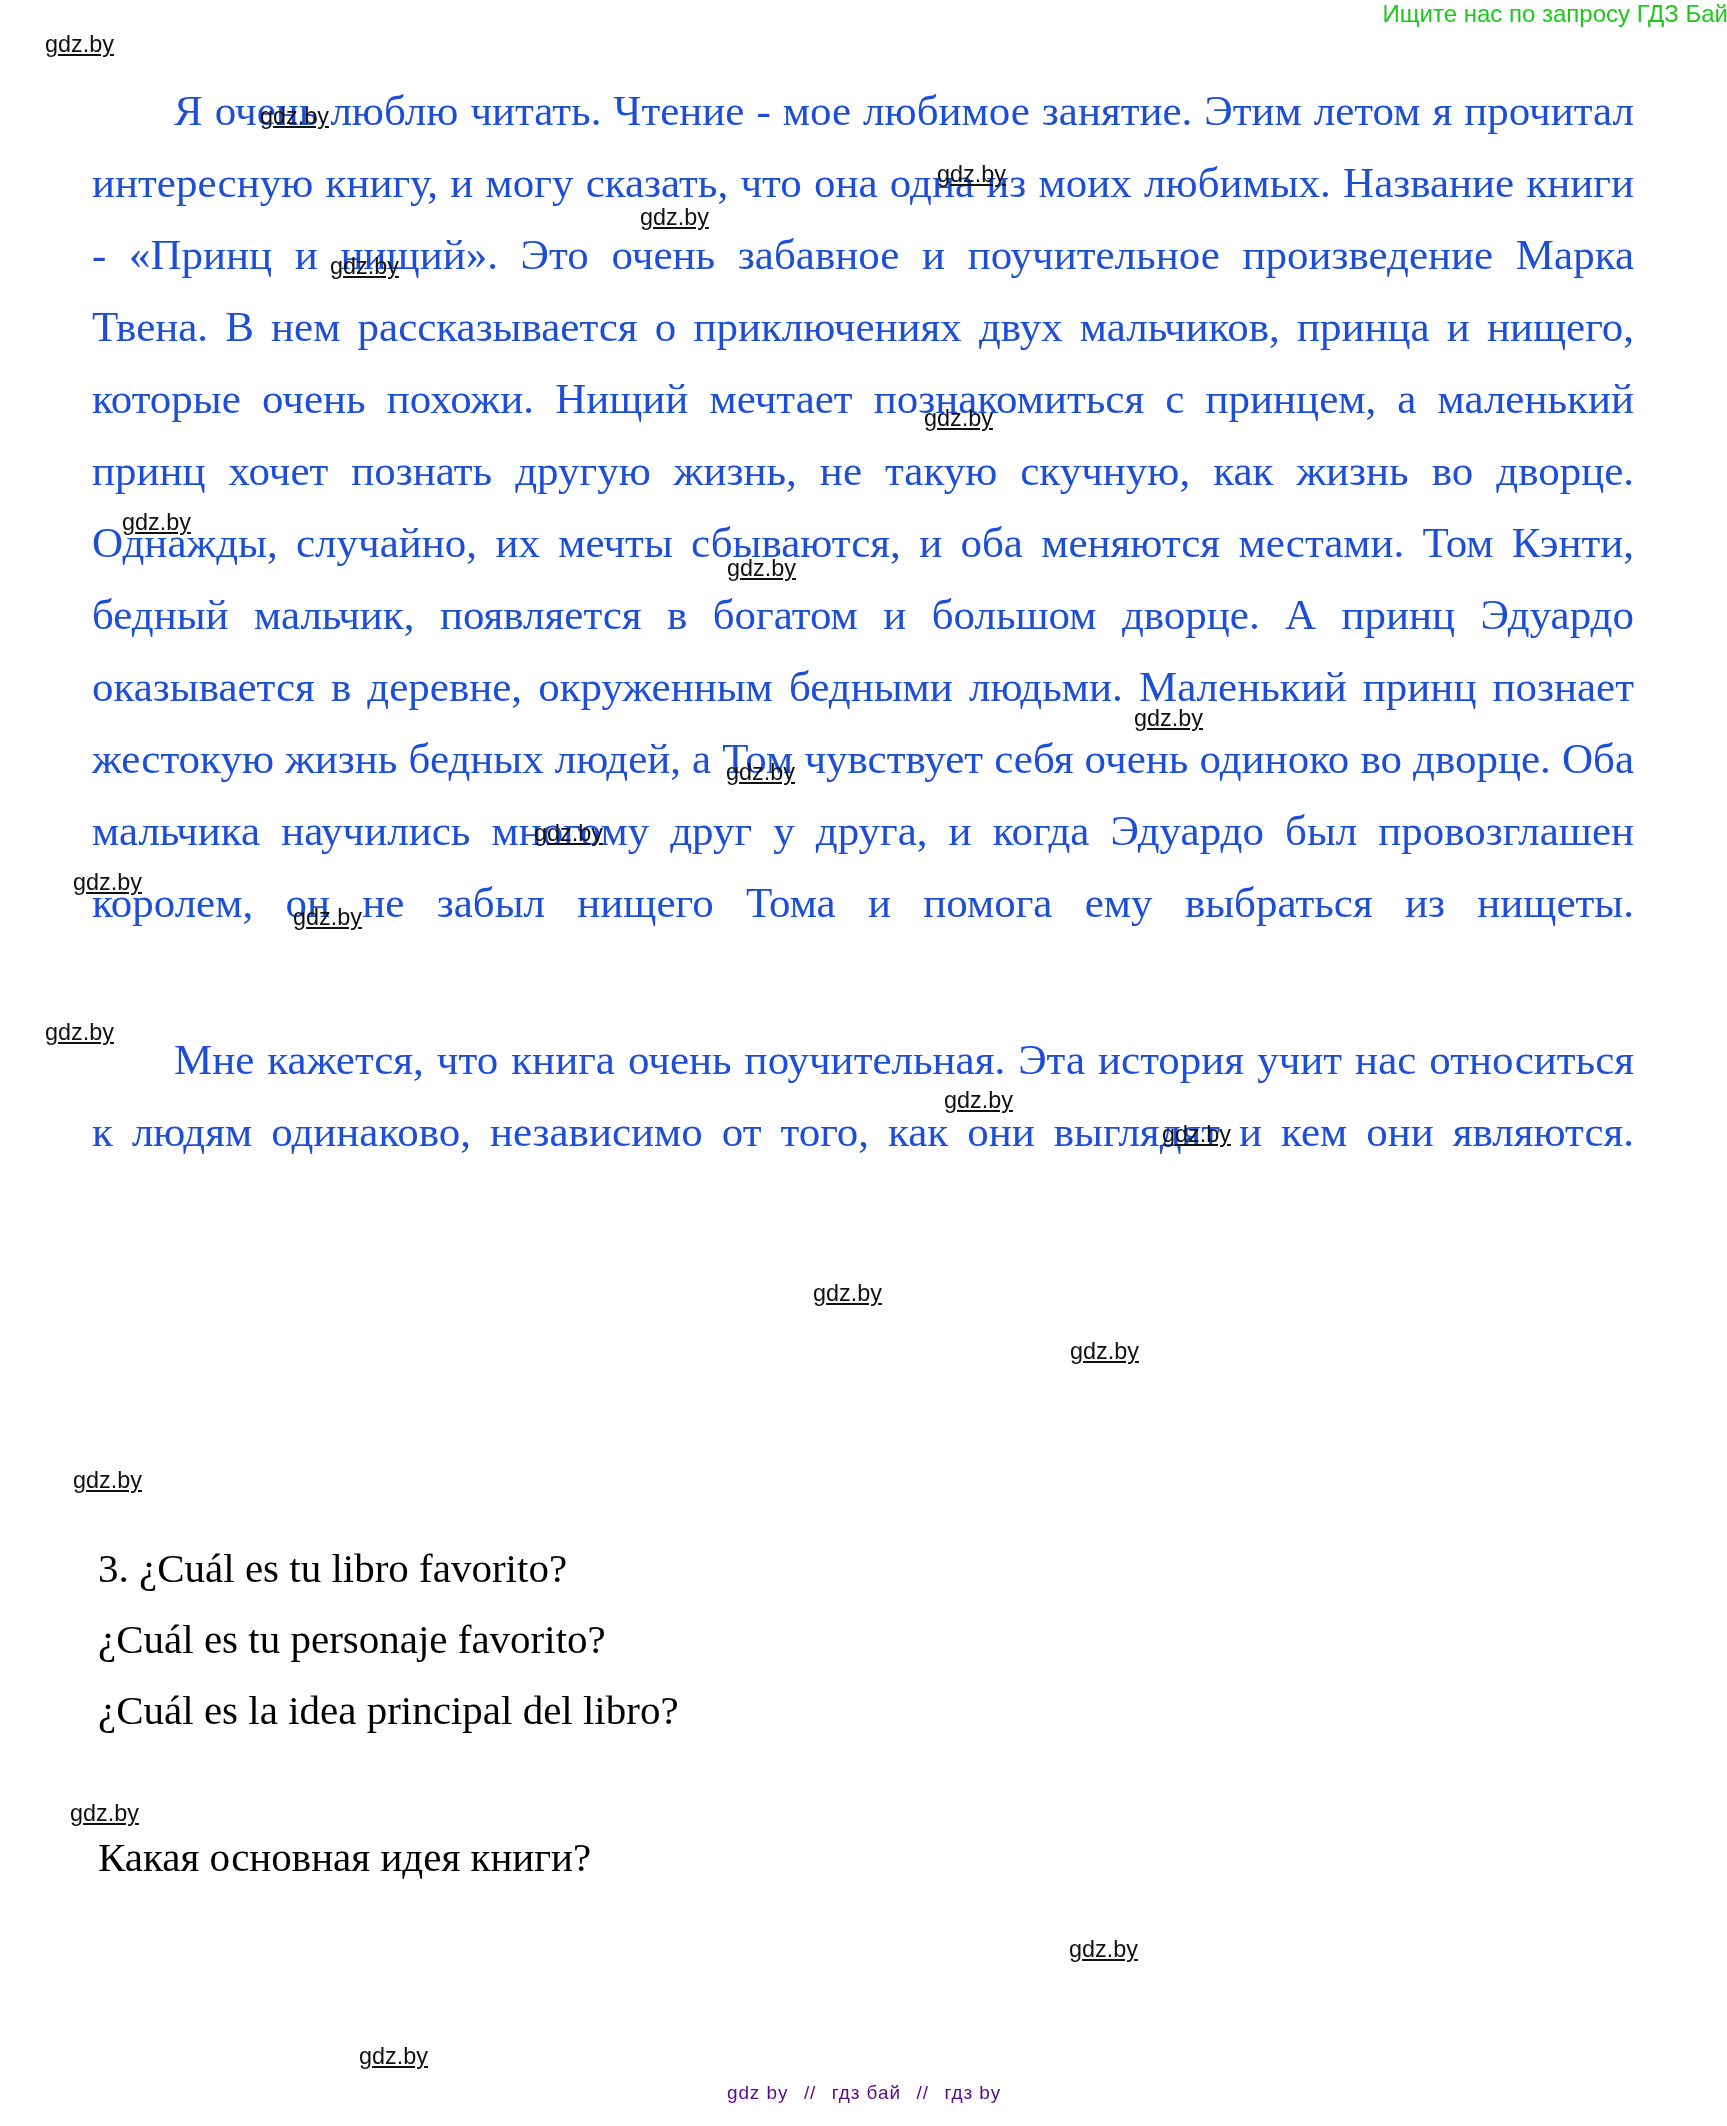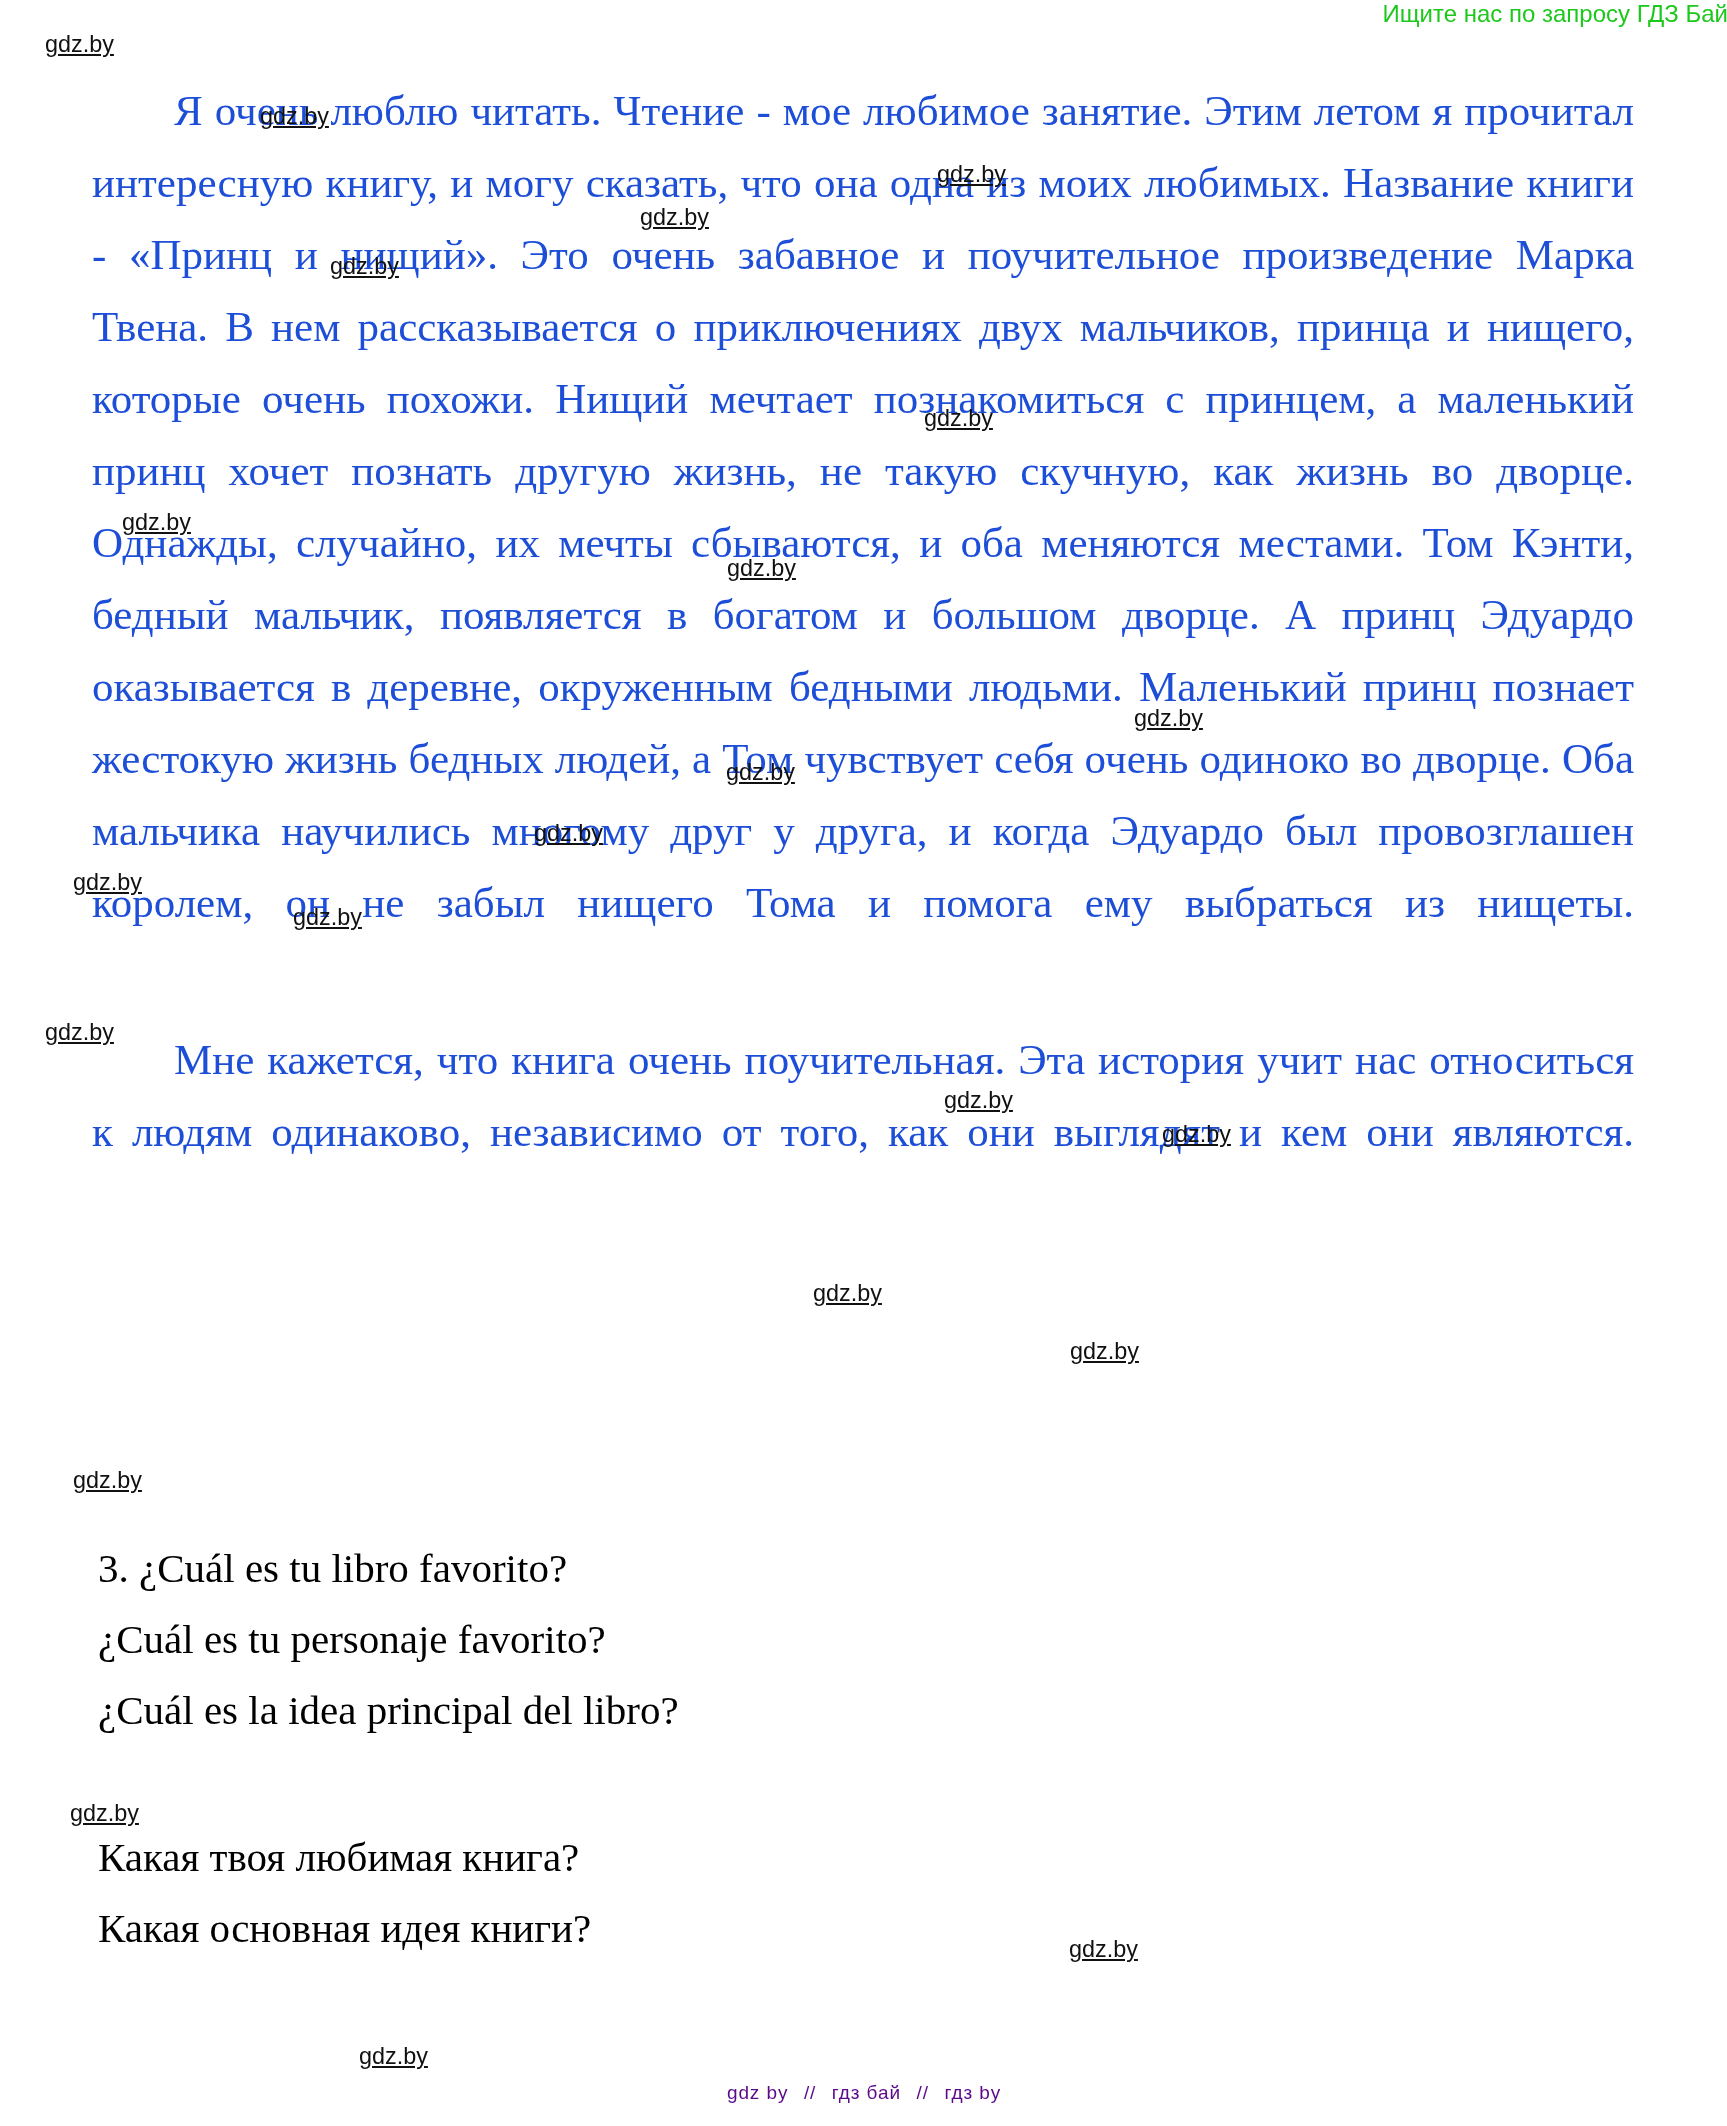--- a/index.html
+++ b/index.html
@@ -129,21 +129,20 @@
     <p class="para indent" id="para-2">Мне кажется, что книга очень поучительная. Эта история учит нас относиться к людям одинаково, независимо от того, как они выглядят и кем они являются.</p>
   </div>
 
   <div id="spanish-block">
     <div class="q-line">3. ¿Cuál es tu libro favorito?</div>
     <div class="q-line">¿Cuál es tu personaje favorito?</div>
     <div class="q-line">¿Cuál es la idea principal del libro?</div>
   </div>
 
   <div id="russian-block">
-    <div class="q-line">Какая твоя любимая книга?</div>
     <div class="q-line">Какая основная идея книги?</div>
   </div>
 
   <div id="footer-links">
     <span>gdz by</span>
     <span class="sep">//</span>
     <span>гдз бай</span>
     <span class="sep">//</span>
     <span>гдз by</span>
   </div>

